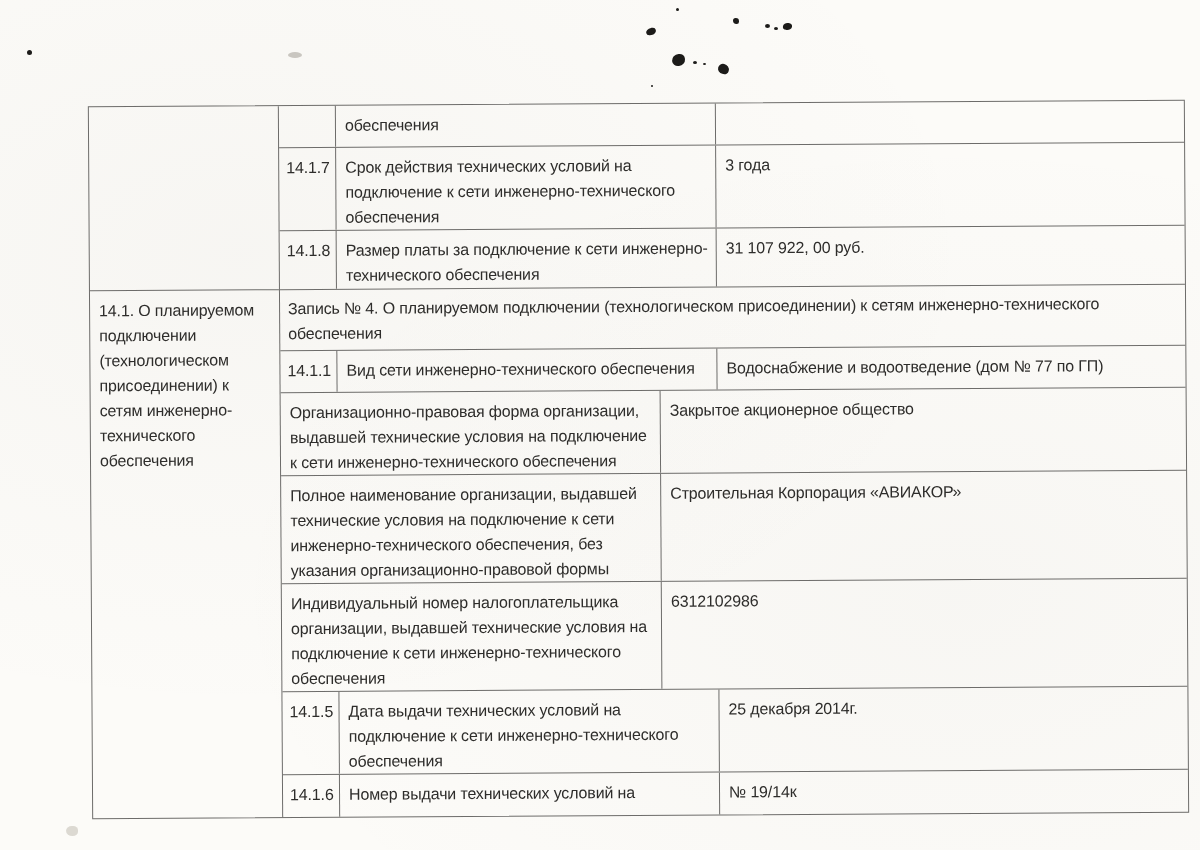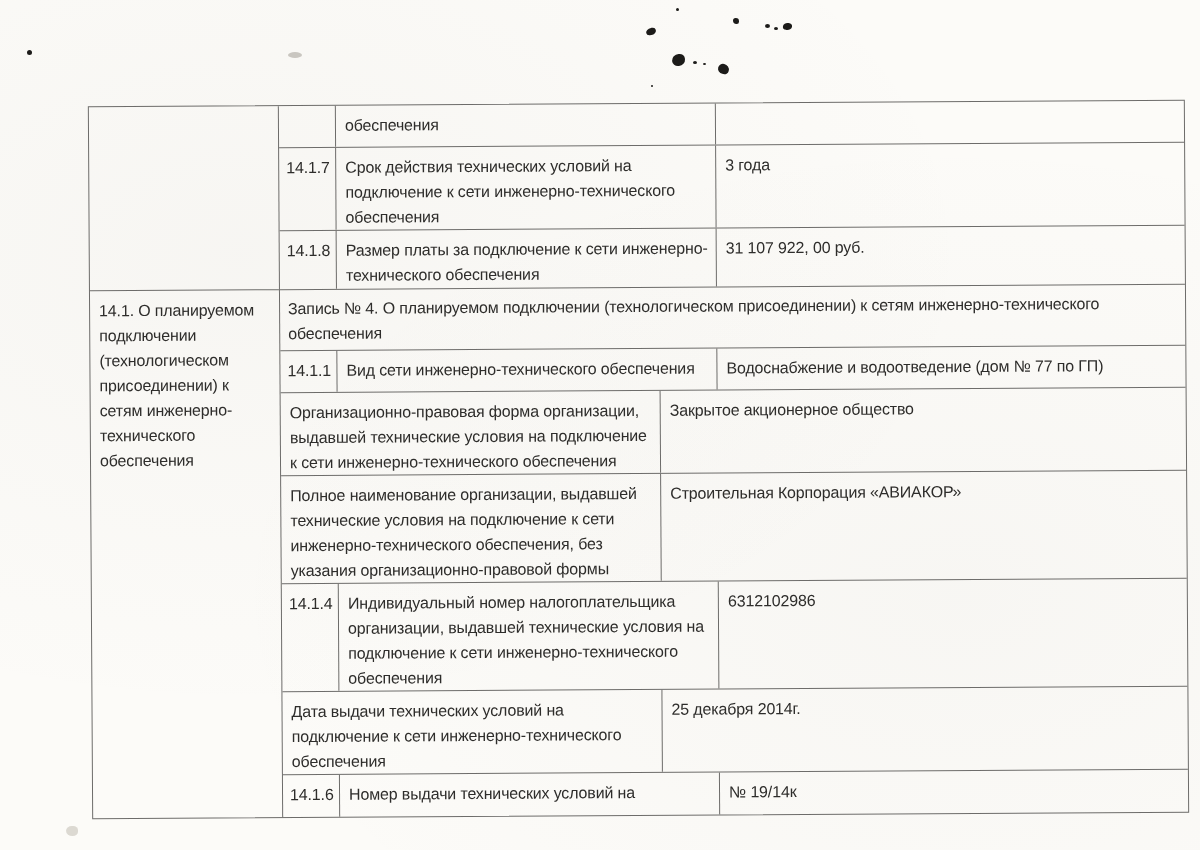--- a/index.html
+++ b/index.html
@@ -114,25 +114,25 @@
     </div>
     <div class="t-row h75">
       <div class="cell-desc">Организационно-правовая форма организации, выдавшей технические условия на подключение к сети инженерно-технического обеспечения</div>
       <div class="cell-val">Закрытое акционерное общество</div>
     </div>
     <div class="t-row h103">
       <div class="cell-desc">Полное наименование организации, выдавшей технические условия на подключение к сети инженерно-технического обеспечения, без указания организационно-правовой формы</div>
       <div class="cell-val">Строительная Корпорация «АВИАКОР»</div>
     </div>
     <div class="t-row h102">
-      <div class="cell-num">14.1.4</div>
       <div class="cell-desc">Индивидуальный номер налогоплательщика организации, выдавшей технические условия на подключение к сети инженерно-технического обеспечения</div>
       <div class="cell-val">6312102986</div>
     </div>
     <div class="t-row h78">
+      <div class="cell-num">14.1.5</div>
       <div class="cell-desc">Дата выдачи технических условий на подключение к сети инженерно-технического обеспечения</div>
       <div class="cell-val">25 декабря 2014г.</div>
     </div>
     <div class="t-row h42 last">
       <div class="cell-num">14.1.6</div>
       <div class="cell-desc">Номер выдачи технических условий на</div>
       <div class="cell-val">№ 19/14к</div>
     </div>
 
   </div>

